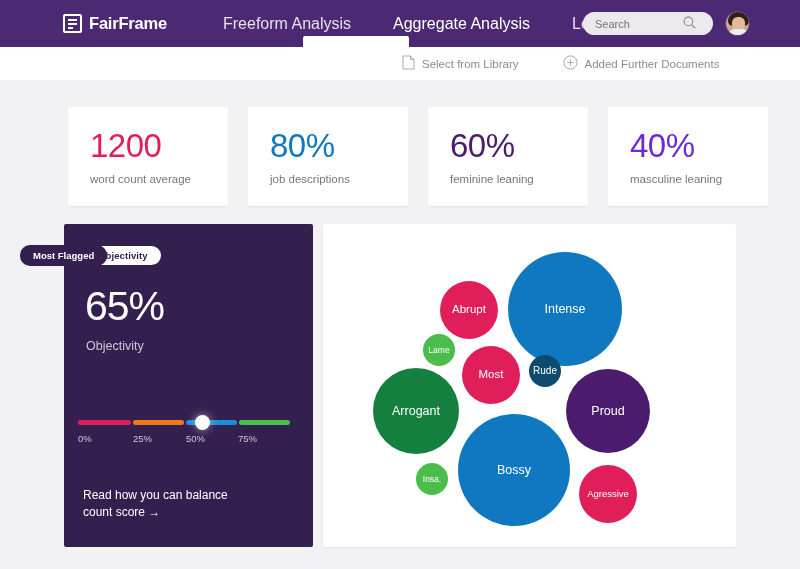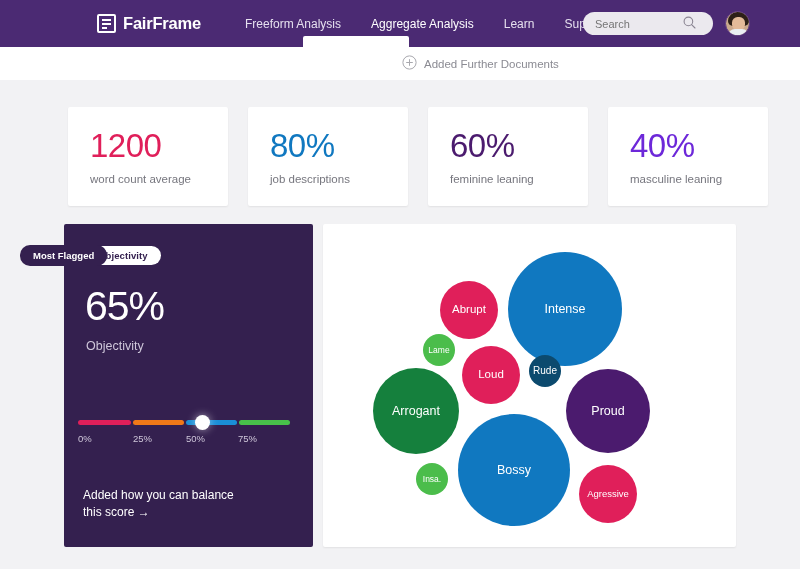--- a/index.html
+++ b/index.html
@@ -8,39 +8,39 @@
     font-family: "Liberation Sans", sans-serif;
     background: #f2f2f4;
     overflow: hidden;
   }
   .app { position: relative; width: 800px; height: 569px; background: #f2f2f4; }
 
   
   .navbar {
     position: absolute; left: 0; top: 0; width: 800px; height: 47px;
     background: #4b2a73;
-    display: flex; align-items: center; padding-left: 34px;
+    display: flex; align-items: center;
   }
   .logo-group { display: flex; align-items: center; margin-left: 63px; }
   .logo-mark {
     width: 19px; height: 19px; border: 2px solid #ffffff; border-radius: 2px;
     position: relative; flex: none;
   }
   .logo-mark i { position: absolute; left: 3px; background: #ffffff; height: 2px; display: block; }
   .logo-mark i:nth-child(1) { top: 3px;  width: 9px; }
   .logo-mark i:nth-child(2) { top: 7px;  width: 9px; }
   .logo-mark i:nth-child(3) { top: 11px; width: 5px; }
   .logo-text {
     color: #ffffff; font-size: 16.5px; font-weight: bold;
     margin-left: 7px; letter-spacing: -0.2px;
   }
   .nav-links { display: flex; align-items: center; margin-left: 42px; gap: 26px; }
   .nav-link {
-    color: #e6e0ef; font-size: 12px; white-space: nowrap; position: relative;
-    padding: 4px 2px; cursor: pointer;
+    color: #e6e0ef; font-size: 16px; white-space: nowrap; position: relative;
+    padding: 4px 2px; cursor: pointer; margin-left: 12px;
   }
   .nav-link.active { color: #ffffff; }
   .tab-indicator {
     position: absolute; left: 303px; top: 36px; width: 106px; height: 11px;
     background: #ffffff; border-radius: 2px 2px 0 0;
   }
   .search-wrap {
     position: absolute; left: 583px; top: 12px;
     width: 130px; height: 23px; background: #ebe9ee; border-radius: 12px;
     display: flex; align-items: center;
@@ -166,20 +166,29 @@
     <div class="avatar">
       <span class="hair"></span>
       <span class="face"></span>
       <span class="body"></span>
     </div>
   </div>
 
   <div class="subbar">
     <div class="subbar-item">
       <span>
+        <svg width="13" height="15" viewBox="0 0 13 15">
+          <path d="M1 1 H8.5 L12 4.5 V14 H1 Z" fill="none" stroke="#a8a8ae" stroke-width="1"></path>
+          <path d="M8.5 1 V4.5 H12" fill="none" stroke="#a8a8ae" stroke-width="1"></path>
+        </svg>
+      </span>
+      <span>Select from Library</span>
+    </div>
+    <div class="subbar-item">
+      <span>
         <svg width="15" height="15" viewBox="0 0 15 15">
           <circle cx="7.5" cy="7.5" r="6.6" fill="none" stroke="#a8a8ae" stroke-width="1"></circle>
           <line x1="7.5" y1="4.2" x2="7.5" y2="10.8" stroke="#a8a8ae" stroke-width="1"></line>
           <line x1="4.2" y1="7.5" x2="10.8" y2="7.5" stroke="#a8a8ae" stroke-width="1"></line>
         </svg>
       </span>
       <span>Added Further Documents</span>
     </div>
   </div>
 
@@ -217,42 +226,42 @@
       <span class="knob" style="left: calc(50% + 11px);"></span>
     </div>
     <div class="ticks">
       <span class="tick" style="left:0px">0%</span>
       <span class="tick" style="left:55px">25%</span>
       <span class="tick" style="left:108px">50%</span>
       <span class="tick" style="left:160px">75%</span>
     </div>
   </div>
 
-  <div class="balance-link">Added how you can balance this score →</div>
+  <div class="balance-link">Read how you can balance count score →</div>
 
   <div class="bubble-panel"></div>
   <div class="flag-pill">Most Flagged</div>
   <div id="bubbles">
       <div class="bubble" style="left: 508px; top: 252px; width: 114px; height: 114px; background: rgb(16, 120, 192); font-size: 12.5px;">
         <span>Intense</span>
       </div>
       <div class="bubble" style="left: 458px; top: 414px; width: 112px; height: 112px; background: rgb(16, 120, 192); font-size: 12.5px;">
         <span>Bossy</span>
       </div>
       <div class="bubble" style="left: 373px; top: 368px; width: 86px; height: 86px; background: #15803d; font-size: 12.5px;">
         <span>Arrogant</span>
       </div>
       <div class="bubble" style="left: 566px; top: 369px; width: 84px; height: 84px; background: rgb(75, 27, 110); font-size: 12.5px;">
         <span>Proud</span>
       </div>
       <div class="bubble" style="left: 440px; top: 281px; width: 58px; height: 58px; background: rgb(224, 31, 90); font-size: 11.5px;">
         <span>Abrupt</span>
       </div>
       <div class="bubble" style="left: 462px; top: 346px; width: 58px; height: 58px; background: rgb(224, 31, 90); font-size: 11.5px;">
-        <span>Loud</span>
+        <span>Most</span>
       </div>
       <div class="bubble" style="left: 579px; top: 465px; width: 58px; height: 58px; background: rgb(224, 31, 90); font-size: 9.5px;">
         <span>Agressive</span>
       </div>
       <div class="bubble" style="left: 423px; top: 334px; width: 32px; height: 32px; background: rgb(75, 189, 75); font-size: 8.5px;">
         <span>Lame</span>
       </div>
       <div class="bubble" style="left: 529px; top: 355px; width: 32px; height: 32px; background: #0c4a6e; font-size: 10px;">
         <span>Rude</span>
       </div>

